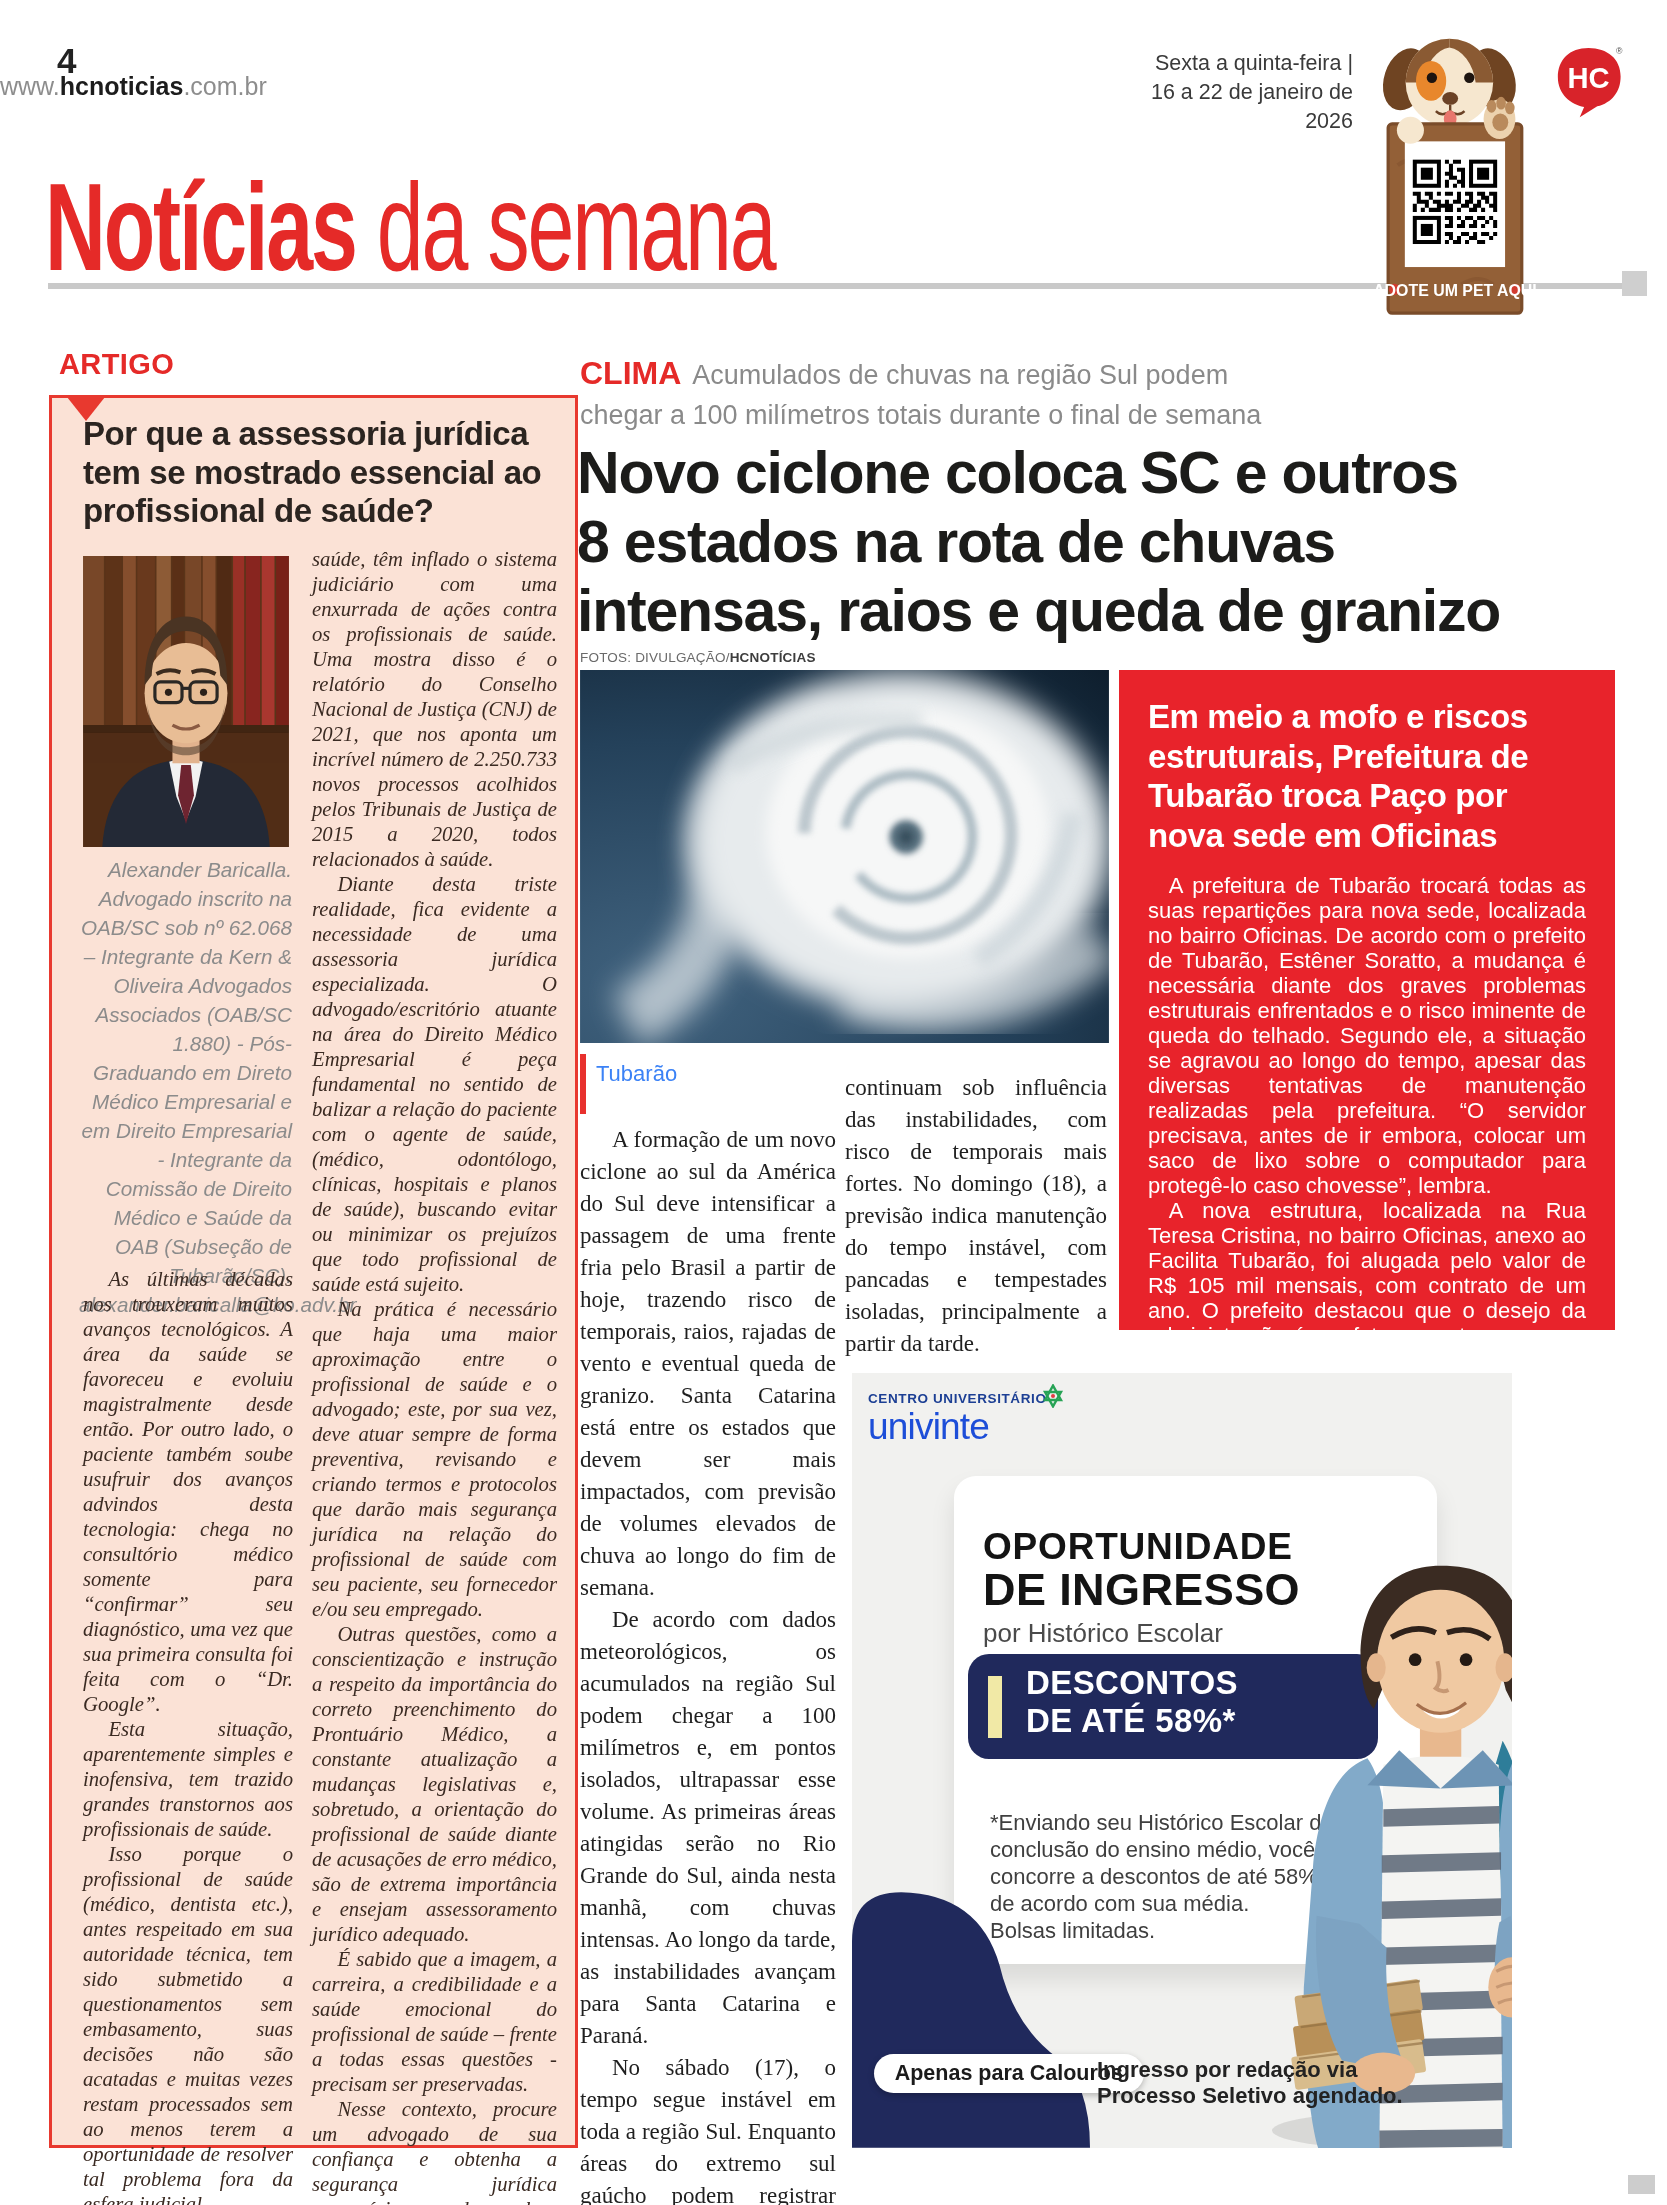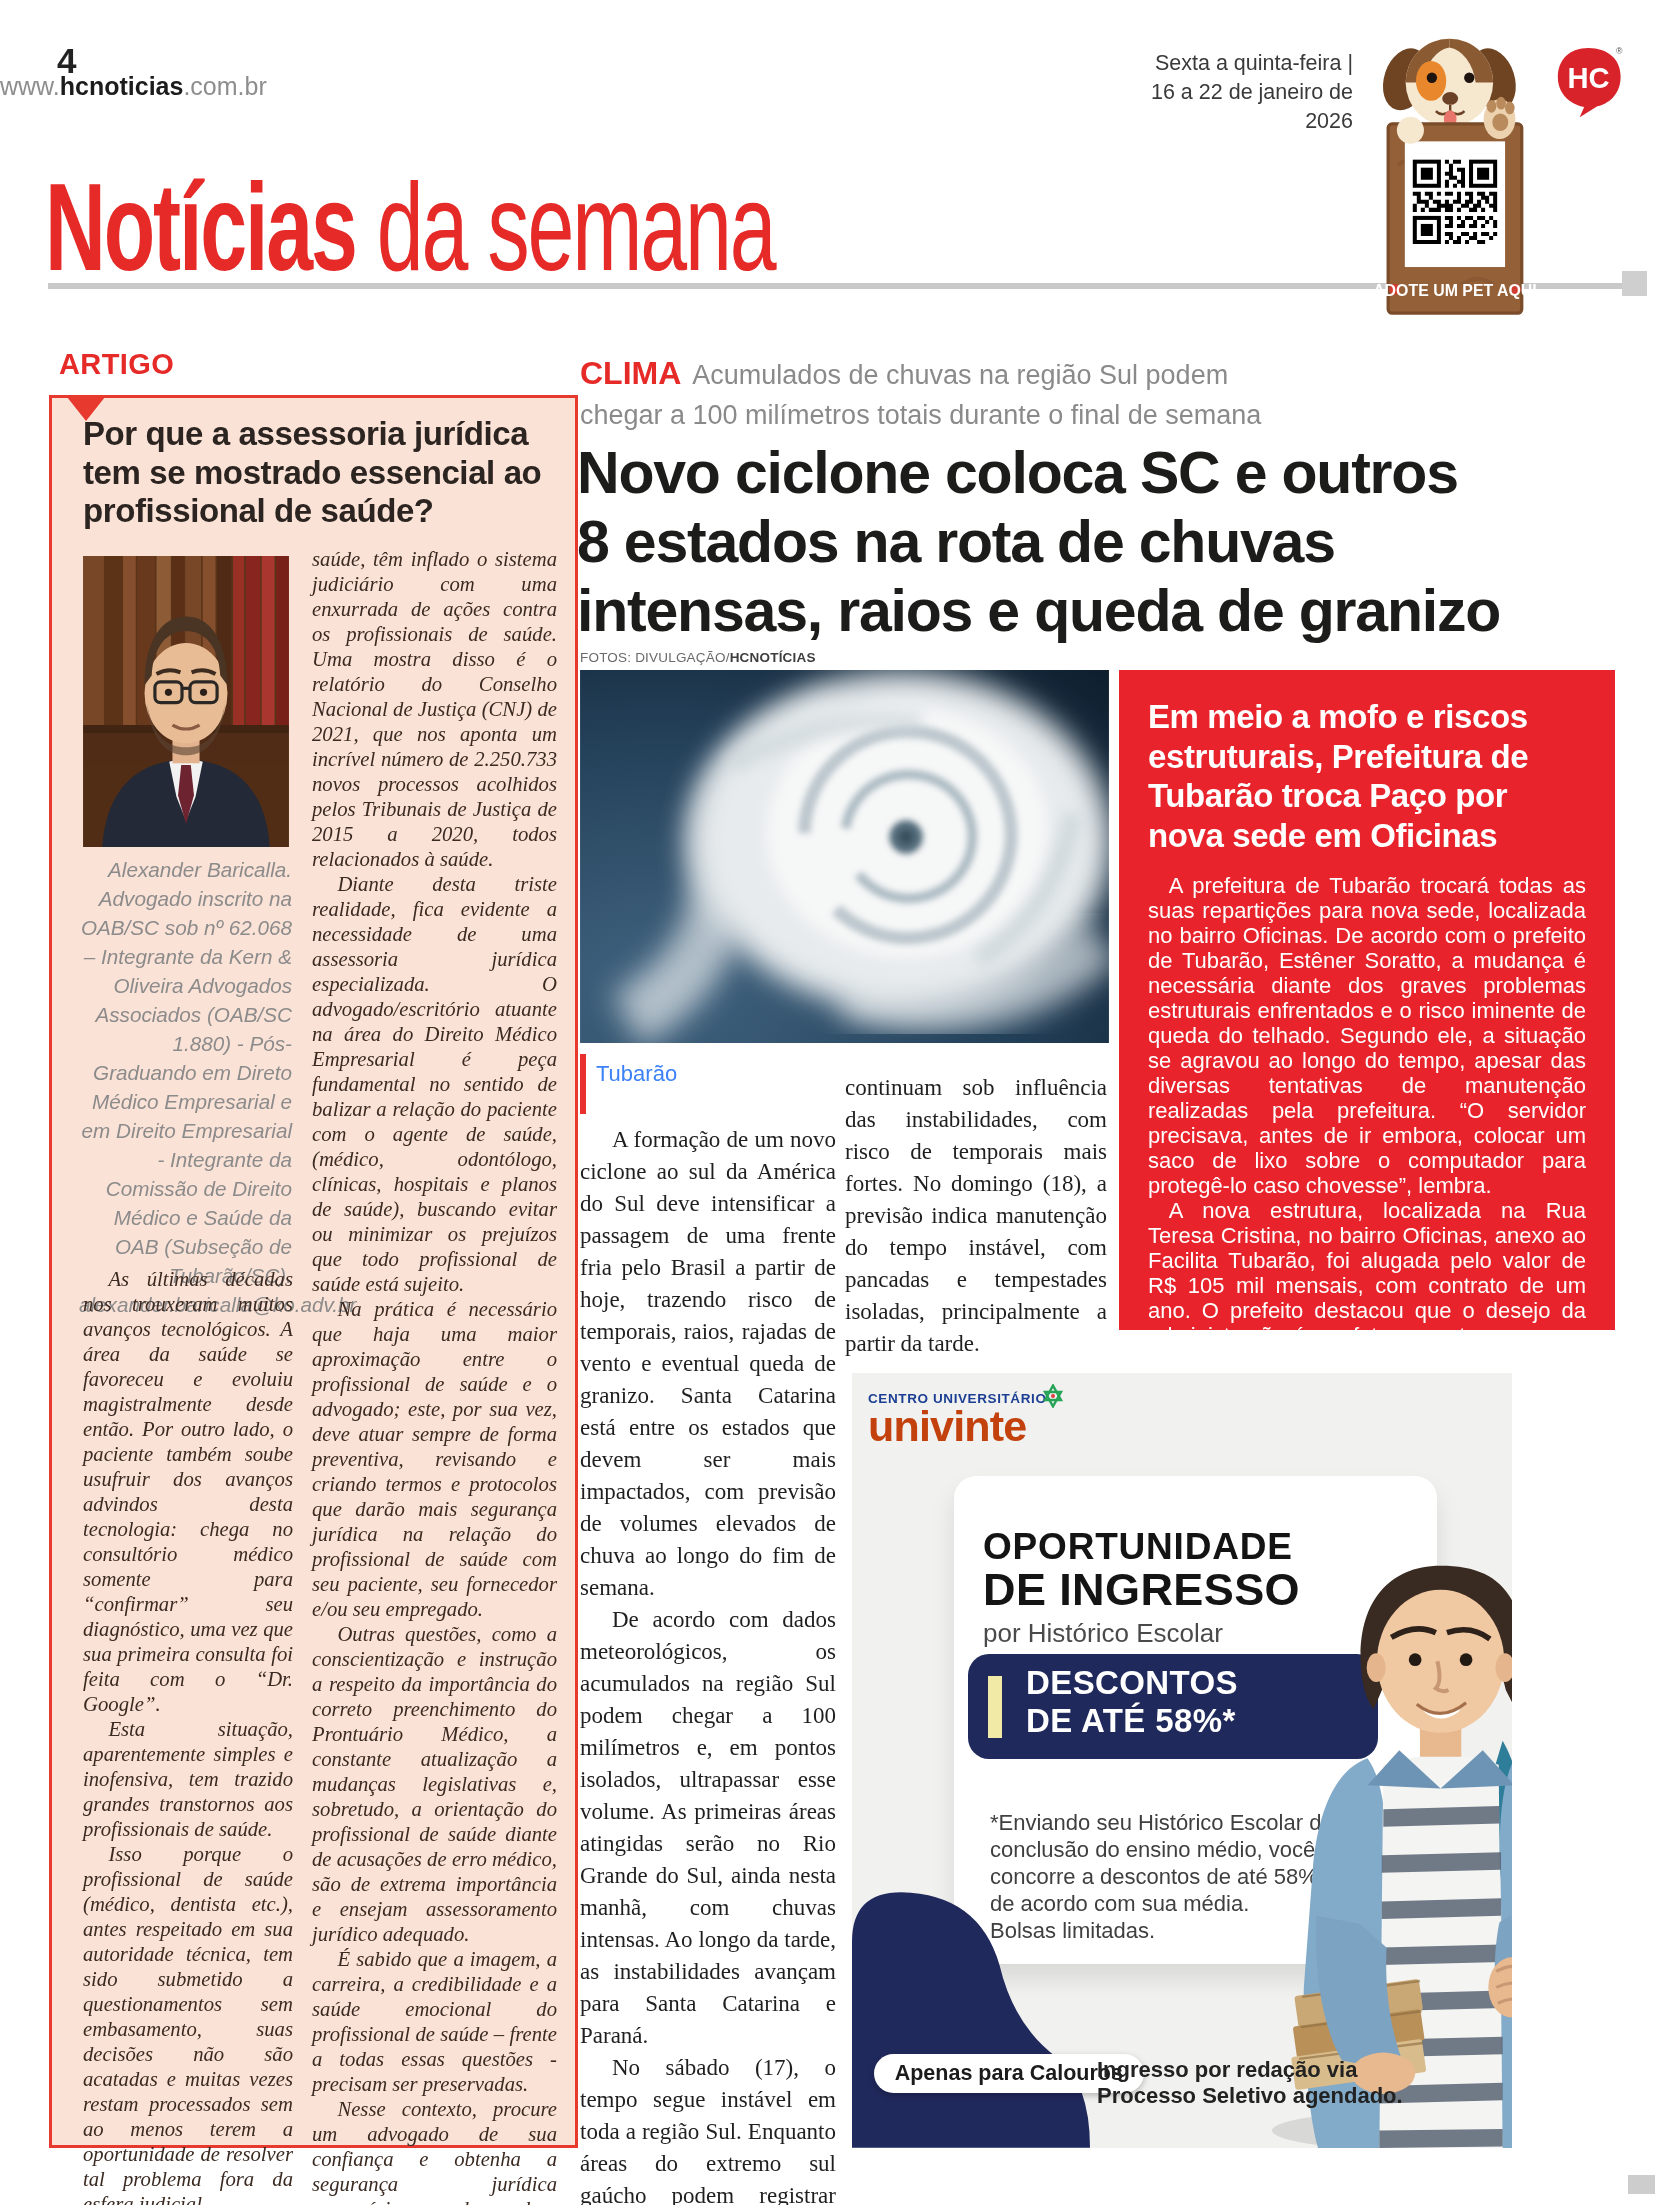--- a/index.html
+++ b/index.html
@@ -61,21 +61,21 @@
           padding:27px 29px;color:#fff;}
   .redbox h2{margin:0 0 17.5px 0;font-size:33px;font-weight:800;line-height:1.2;letter-spacing:-0.4px;}
   .redbox p{margin:0;font-size:22px;line-height:25px;text-align:justify;text-indent:20.7px;}
 
   
   .ad{left:852px;top:1373px;width:660px;height:775px;background:#f1f1ef;overflow:hidden;}
   .ad-stripe-green{position:absolute;left:733px;top:0;width:7.2px;height:775px;background:#3aa655;}
   .ad-stripe-red{position:absolute;left:744px;top:0;width:7.2px;height:775px;background:#e33b43;}
   .ad-brand{position:absolute;left:16px;top:17.5px;}
   .ad-brand .top{font-size:13.5px;font-weight:700;color:#1c3f94;letter-spacing:0.6px;}
-  .ad-brand .name{font-size:43px;font-weight:700;color:#c2410c;letter-spacing:-0.8px;line-height:41px;}
+  .ad-brand .name{font-size:37px;font-weight:400;color:#1d4ed8;letter-spacing:-0.8px;line-height:41px;}
   .ad-star{position:absolute;left:189px;top:11px;width:24px;height:24px;}
   .ad-card{position:absolute;left:102px;top:103px;width:483px;height:488px;background:#fff;border-radius:22px;
            box-shadow:0 14.3px 24px rgba(0,0,0,.10);}
   .ad-h1{position:absolute;left:131px;top:153px;font-size:37px;font-weight:900;color:#141414;letter-spacing:0.8px;}
   .ad-h2{position:absolute;left:131px;top:191px;font-size:45px;font-weight:900;color:#141414;letter-spacing:0.4px;}
   .ad-sub{position:absolute;left:131px;top:245px;font-size:26px;color:#4a4a4a;}
   .ad-navy{position:absolute;left:116px;top:281px;width:410px;height:105px;background:#20295c;border-radius:21px;}
   .ad-navy .bar{position:absolute;left:20px;top:21.5px;width:13.5px;height:62px;background:#f1e9a6;}
   .ad-navy .l1{position:absolute;left:58px;top:10.3px;font-size:33px;font-weight:900;color:#fff;letter-spacing:0.4px;}
   .ad-navy .l2{position:absolute;left:58px;top:48px;font-size:33px;font-weight:900;color:#fff;letter-spacing:0.4px;}

